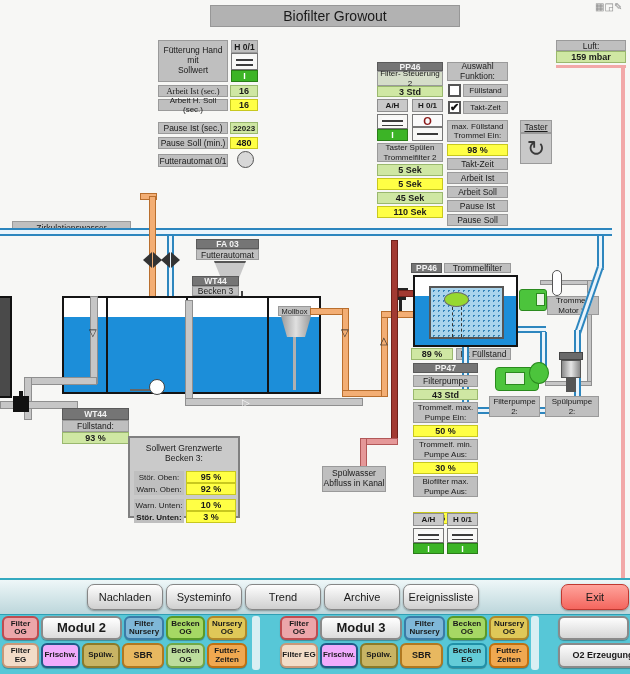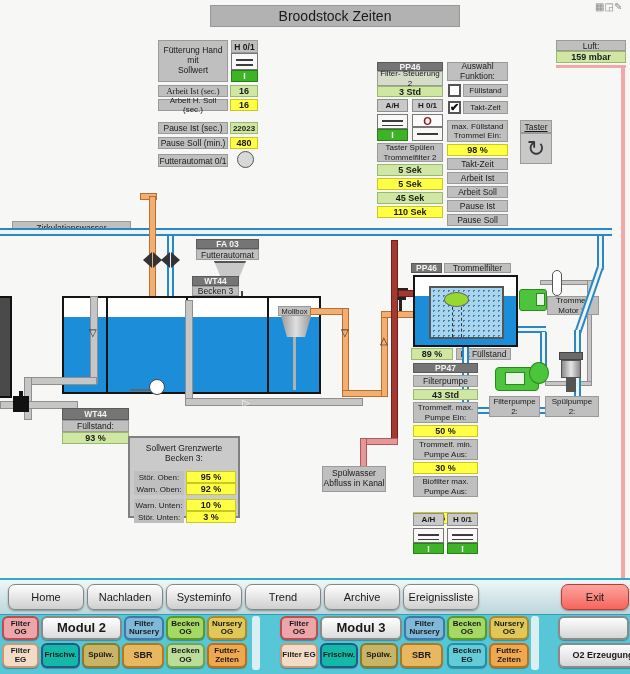--- a/index.html
+++ b/index.html
@@ -36,34 +36,34 @@
   
   .navbtn{border:1.5px solid #868686;border-radius:7px;font-size:11px;
           background:linear-gradient(#fefefe,#cfcfcf);box-shadow:0 1px 2px rgba(0,0,0,.35);}
   .gbtn{border-radius:6px;font-size:8px;font-weight:bold;line-height:1.05;box-shadow:0 1px 1px rgba(0,0,0,.3);}
   .b-pink{background:#eca6aa;border:2px solid #c04c50;}
   .b-big{background:linear-gradient(#ffffff,#dcdcdc);border:2px solid #8a8a8a;font-size:13px;}
   .b-blue{background:#7fb8d8;border:2px solid #3a7ca8;}
   .b-green{background:#a6d864;border:2px solid #5a9a28;}
   .b-yellow{background:#dfc858;border:2px solid #b08828;}
   .b-beige{background:#f2dcc8;border:2px solid #c89878;}
-  .b-bluep{background:#14b8a6;border:2px solid #205a88;}
+  .b-bluep{background:#f0abfc;border:2px solid #205a88;}
   .b-khaki{background:#c8b464;border:2px solid #8a7a2a;}
   .b-sbr{background:#e8b860;border:2px solid #b07820;}
   .b-lgreen{background:#bcdc9c;border:2px solid #70a848;}
   .b-cyan{background:#63ccd8;border:2px solid #2090a8;}
   .b-orange{background:#f0a850;border:2px solid #c07010;}
   .b-light{background:linear-gradient(#fdfdfd,#d6d6d6);border:2px solid #8a8a8a;font-size:9px;}
 </style>
 </head>
 <body>
 
 <div id="screen">
 
-  <div class="abs cc" style="left:210px;top:5px;width:250px;height:22px;background:#b2b2b2;border:1px solid #979797;font-size:14px;">Broodstock Zeiten</div>
+  <div class="abs cc" style="left:210px;top:5px;width:250px;height:22px;background:#b2b2b2;border:1px solid #979797;font-size:14px;">Biofilter Growout</div>
   <div class="abs" style="left:595px;top:1px;width:34px;height:13px;font-size:10px;color:#8a8a8a;">
     <span>▦</span><span>◲</span><span>✎</span>
   </div>
 
   <div class="abs cc lab" style="left:556px;top:40px;width:70px;height:11px;">Luft:</div>
   <div class="abs cc vg" style="left:556px;top:51px;width:70px;height:12px;">159 mbar</div>
 
   <div class="abs cc lab pre" style="left:158px;top:40px;width:70px;height:42px;">Fütterung Hand
 mit
 Sollwert</div>
@@ -213,21 +213,21 @@
 
   <div class="abs" style="left:128px;top:436px;width:112px;height:82px;background:#cacaca;border:2px solid #808080;">
     <div class="abs cc lab pre" style="left:2px;top:2px;width:104px;height:28px;border:none;background:#cacaca;">Sollwert Grenzwerte
 Becken 3:</div>
     <div class="abs cc lab" style="left:4px;top:33px;width:50px;height:12px;border:none;font-size:8px;">Stör. Oben:</div>
     <div class="abs cc vy" style="left:56px;top:33px;width:50px;height:12px;">95 %</div>
     <div class="abs cc lab" style="left:4px;top:45px;width:50px;height:12px;border:none;font-size:8px;">Warn. Oben:</div>
     <div class="abs cc vy" style="left:56px;top:45px;width:50px;height:12px;">92 %</div>
     <div class="abs cc lab" style="left:4px;top:61px;width:50px;height:12px;border:none;font-size:8px;">Warn. Unten:</div>
     <div class="abs cc vy" style="left:56px;top:61px;width:50px;height:12px;">10 %</div>
-    <div class="abs cc lab" style="left:4px;top:73px;width:50px;height:12px;border:none;font-size:8px;">Stör. Unten:</div>
+    <div class="abs cc lab" style="left:4px;top:73px;width:50px;height:12px;border:none;font-size:8px;font-weight:bold;">Stör. Unten:</div>
     <div class="abs cc vy" style="left:56px;top:73px;width:50px;height:12px;">3 %</div>
   </div>
 
   <div class="abs cc hdr" style="left:413px;top:363px;width:65px;height:10px;">PP47</div>
   <div class="abs cc lab" style="left:413px;top:375px;width:65px;height:12px;">Filterpumpe</div>
   <div class="abs cc vg" style="left:413px;top:389px;width:65px;height:11px;">43 Std</div>
   <div class="abs cc lab pre" style="left:413px;top:402px;width:65px;height:21px;font-size:8px;">Trommelf. max.
 Pumpe Ein:</div>
   <div class="abs cc vy" style="left:413px;top:425px;width:65px;height:12px;">50 %</div>
   <div class="abs cc lab pre" style="left:413px;top:439px;width:65px;height:21px;font-size:8px;">Trommelf. min.
@@ -248,21 +248,20 @@
   <div class="abs" style="left:529px;top:362px;width:20px;height:22px;border-radius:50%;background:#4cc43c;border:1.5px solid #2a8a1e;"></div>
   <div class="abs cc lab pre" style="left:489px;top:396px;width:51px;height:21px;font-size:8px;">Filterpumpe
 2:</div>
   <div class="abs" style="left:559px;top:352px;width:24px;height:8px;background:#6a6a6a;border:1px solid #444;"></div>
   <div class="abs" style="left:561px;top:360px;width:20px;height:18px;background:linear-gradient(90deg,#8a8a8a,#e6e6e6,#8a8a8a);border:1px solid #555;"></div>
   <div class="abs" style="left:566px;top:378px;width:10px;height:14px;background:#555;"></div>
   <div class="abs cc lab pre" style="left:545px;top:396px;width:54px;height:21px;font-size:8px;">Spülpumpe
 2:</div>
 
   <div class="abs" style="left:0;top:578px;width:630px;height:36px;background:linear-gradient(#eef7f8,#bcd6db);border-top:2px solid #35aac0;"></div>
-  <div class="abs cc navbtn" style="left:8px;top:584px;width:76px;height:26px;">Home</div>
   <div class="abs cc navbtn" style="left:87px;top:584px;width:76px;height:26px;">Nachladen</div>
   <div class="abs cc navbtn" style="left:245px;top:584px;width:76px;height:26px;">Trend</div>
   <div class="abs cc navbtn" style="left:166px;top:584px;width:76px;height:26px;">Systeminfo</div>
   <div class="abs cc navbtn" style="left:324px;top:584px;width:76px;height:26px;">Archive</div>
   <div class="abs cc navbtn" style="left:403px;top:584px;width:76px;height:26px;">Ereignissliste</div>
   <div class="abs cc navbtn" style="left:561px;top:584px;width:68px;height:26px;background:linear-gradient(#ffa49c,#f4665e);border-color:#c03830;">Exit</div>
 
   <div class="abs" style="left:0;top:614px;width:630px;height:60px;background:#57c7d7;border-top:1px solid #2f9fb4;"></div>
   <div class="abs" style="left:252px;top:616px;width:8px;height:54px;background:#d9eff3;border-radius:3px;"></div>
   <div class="abs" style="left:531px;top:616px;width:8px;height:54px;background:#d9eff3;border-radius:3px;"></div>

